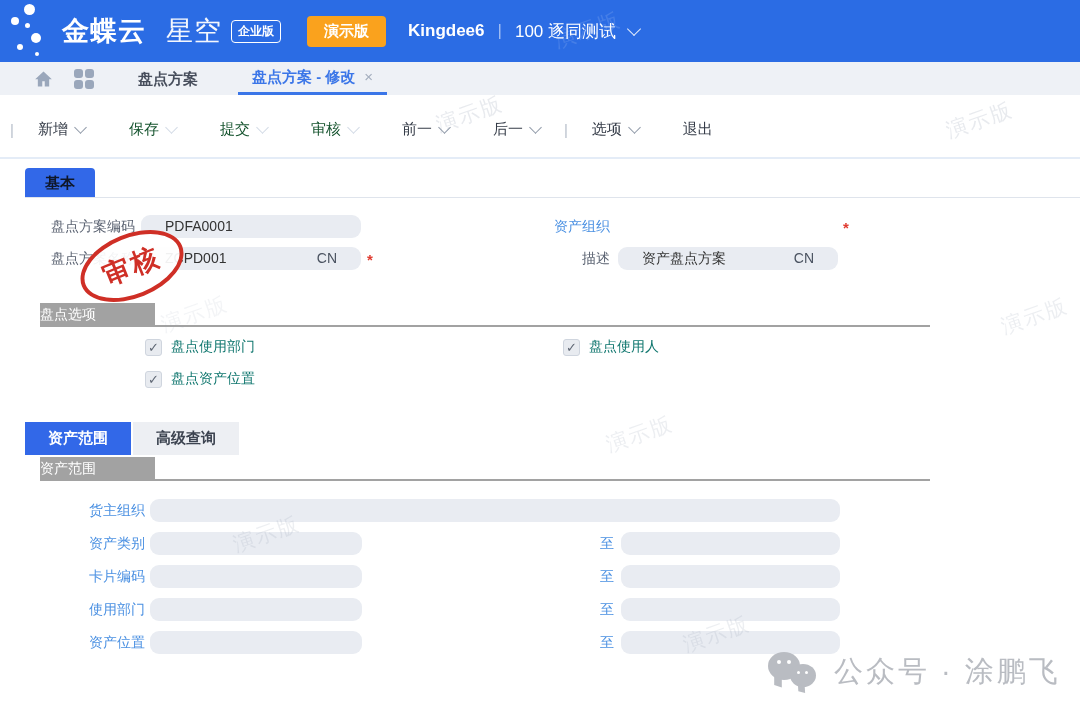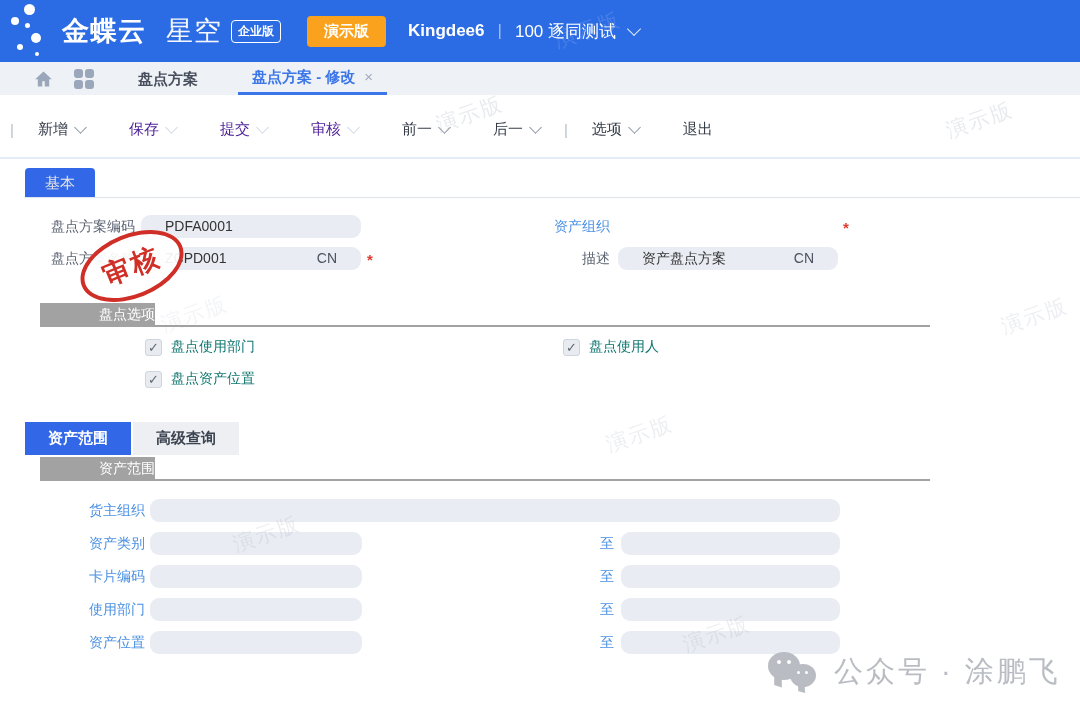--- a/index.html
+++ b/index.html
@@ -35,47 +35,47 @@
   .tab.first{margin-left:30px;}
   .tab.active{color:#3b76e8;border-bottom:3px solid #3b76e8;display:flex;align-items:center;
               gap:9px;margin-left:26px;line-height:30px;}
   .tab .close{color:#a3adbd;font-weight:400;font-size:15px;}
 
   
   .toolbar{position:absolute;top:112px;left:0;width:1080px;height:34px;display:flex;
            align-items:center;font-size:15px;color:#343b47;padding-left:8px;box-sizing:border-box;}
   .tb-sep{color:#b7bfcb;font-weight:300;margin:0 2px;}
   .tb-item{display:flex;align-items:center;gap:8px;margin:0 22px;cursor:pointer;white-space:nowrap;}
-  .tb-item.dis{color:#4c1d95;}
+  .tb-item.dis{color:#14532d;}
   .tb-item.dis .chev{border-color:#d2dae5;}
 
   .hr-top{position:absolute;top:157px;left:0;width:1080px;height:2px;background:#e4ecf7;}
 
   
   .basic-tab{position:absolute;top:168px;left:25px;width:70px;height:30px;background:#3268e8;
-             color:#e5e5e5;font-size:15px;font-weight:400;border-radius:4px 4px 0 0;
+             color:#0f172a;font-size:15px;font-weight:700;border-radius:4px 4px 0 0;
              display:flex;align-items:center;justify-content:center;}
   .basic-line{position:absolute;top:197px;left:25px;width:1055px;height:1px;background:#dfe4ec;}
 
   .lbl{position:absolute;height:23px;line-height:23px;font-size:14px;text-align:right;white-space:nowrap;}
   .lbl.gray{color:#5b6372;}
   .lbl.link{color:#4a90e2;}
   .inp{position:absolute;height:23px;background:#e9ecf2;border-radius:9px;font-size:14px;
        color:#333;line-height:23px;padding:0 24px;box-sizing:border-box;display:flex;
        justify-content:space-between;overflow:hidden;}
   .inp .cn{color:#4a5260;}
   .req{position:absolute;color:#e03a2f;font-size:15px;font-weight:700;height:23px;line-height:25px;}
 
   .stamp{position:absolute;left:78px;top:234px;width:100px;height:56px;border:4px solid #cf2f26;
          border-radius:50%;background:rgba(255,255,255,.93);transform:rotate(-22deg);
          display:flex;align-items:center;justify-content:center;color:#cf2f26;font-size:27px;
          font-weight:700;letter-spacing:3px;z-index:6;}
 
   .group-tab{position:absolute;background:#a2a2a2;color:#fff;font-size:14px;height:23px;
-             line-height:23px;text-align:right;width:115px;}
+             line-height:23px;text-align:left;width:115px;}
   .group-line{position:absolute;height:2px;background:#a2a2a2;left:40px;width:890px;}
 
   .cb-item{position:absolute;display:flex;align-items:center;gap:9px;}
   .cb{width:17px;height:17px;background:#e8ebf0;border:1px solid #cfd5de;border-radius:3px;
       color:#5f6774;font-size:13px;display:flex;align-items:center;justify-content:center;box-sizing:border-box;}
   .cb-label{font-size:14px;color:#0f766e;}
 
   
   .range-tabs{position:absolute;top:422px;left:25px;display:flex;height:33px;font-size:15px;}
   .rtab{display:flex;align-items:center;padding:0 23px;font-weight:600;}

